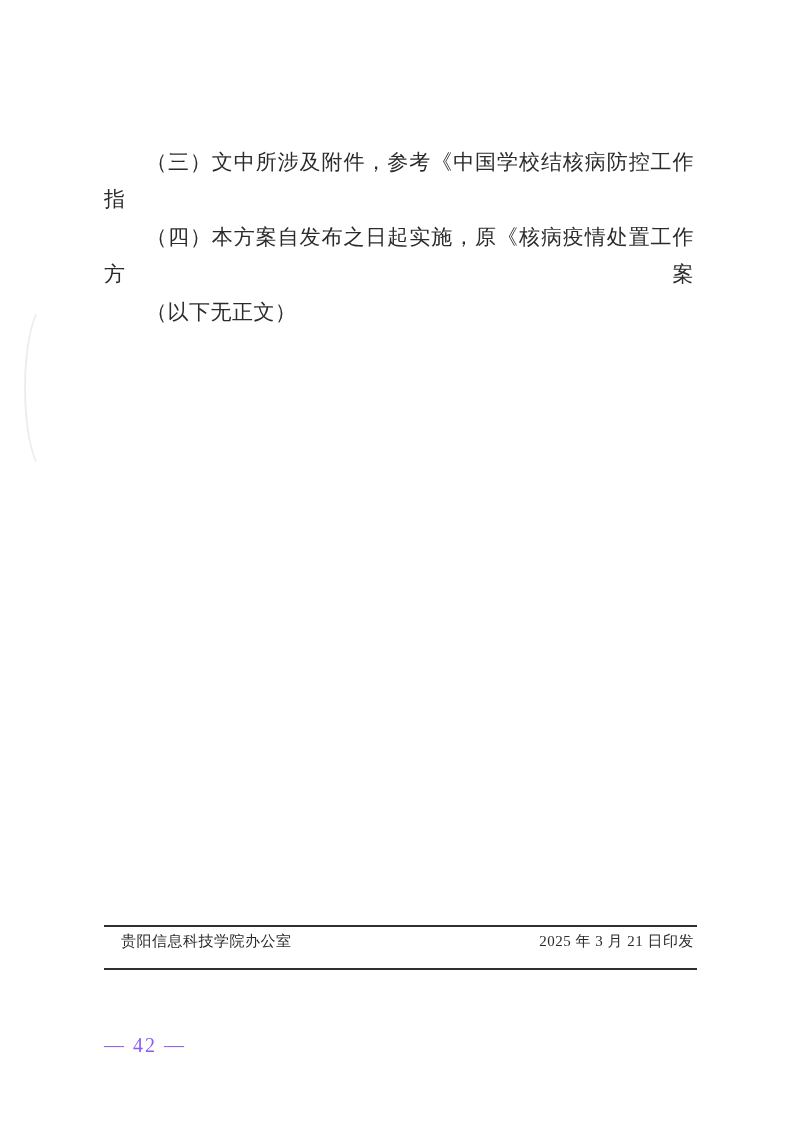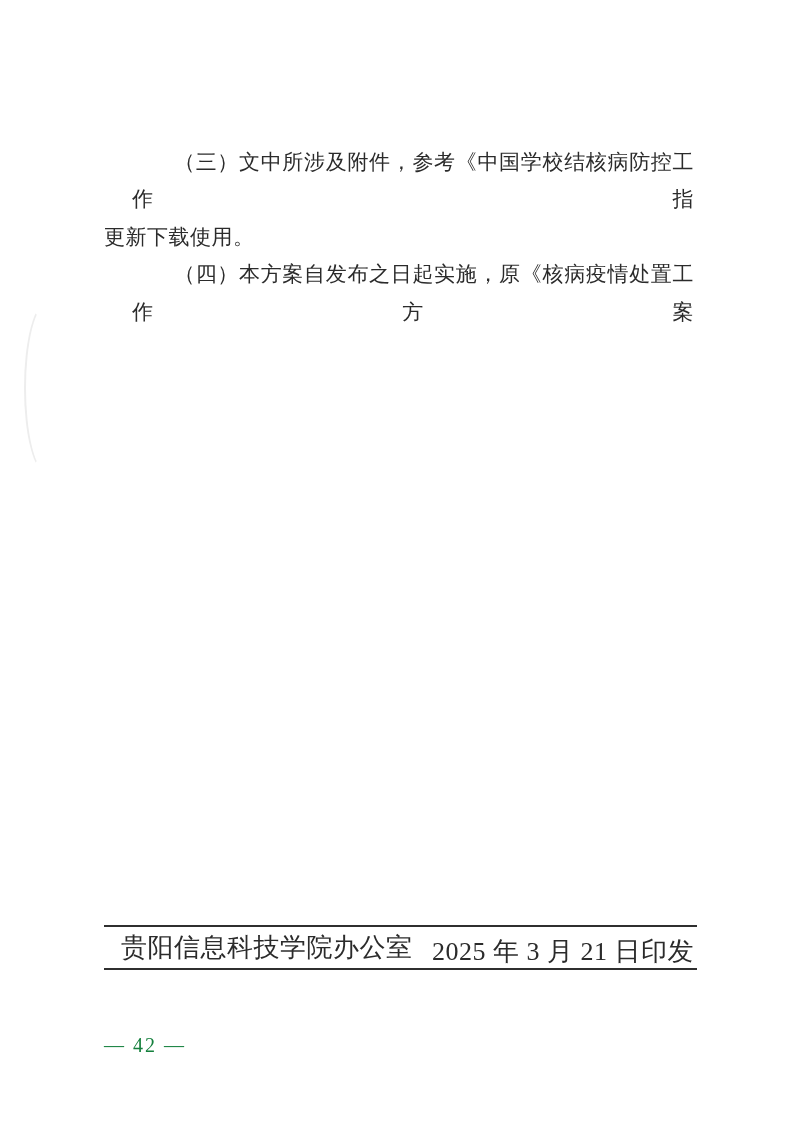--- a/index.html
+++ b/index.html
@@ -38,21 +38,20 @@
     color: #2b2b2b;
   }
   .bline {
     white-space: nowrap;
   }
   .bline.jfull {
     white-space: normal;
     text-align: justify;
     text-align-last: justify;
     text-justify: inter-character;
-    margin-left: 28px;
   }
   .bline.indent {
     text-indent: 42px;
   }
   .footer-rule {
     position: absolute;
     left: 104px;
     width: 593px;
     height: 0;
     border-top: 2px solid #2f2f2f;
@@ -60,48 +59,48 @@
   .footer-rule.top { top: 925px; }
   .footer-rule.bottom { top: 968px; }
   .footer-row {
     position: absolute;
     left: 104px;
     top: 932px;
     width: 593px;
     height: 30px;
     display: flex;
     justify-content: space-between;
-    align-items: center;
-    font-size: 26px;
+    align-items: flex-start;
+    font-size: 15px;
     letter-spacing: 0.5px;
     color: #2b2b2b;
   }
   .footer-row .issuer { padding-left: 17px; }
-  .footer-row .printdate { padding-right: 3px; margin-top: 8px; }
+  .footer-row .printdate { padding-right: 3px; }
   .page-number {
     position: absolute;
     left: 104px;
     top: 1034px;
     font-size: 20px;
     letter-spacing: 2px;
-    color: #15803d;
+    color: #8b5cf6;
     white-space: nowrap;
   }
 </style>
 </head>
 <body>
 
 <div class="page">
 
   <div class="crease"></div>
 
   <div class="content">
     <div class="bline indent jfull">（三）文中所涉及附件，参考《中国学校结核病防控工作指</div>
-    <div class="bline">更新下载使用。</div>
     <div class="bline indent jfull">（四）本方案自发布之日起实施，原《核病疫情处置工作方案</div>
+    <div class="bline indent">（以下无正文）</div>
   </div>
 
   <div class="footer-rule top"></div>
 
   <div class="footer-row">
     <span class="issuer">贵阳信息科技学院办公室</span>
     <span class="printdate">2025 年 3 月 21 日印发</span>
   </div>
 
   <div class="footer-rule bottom"></div>

